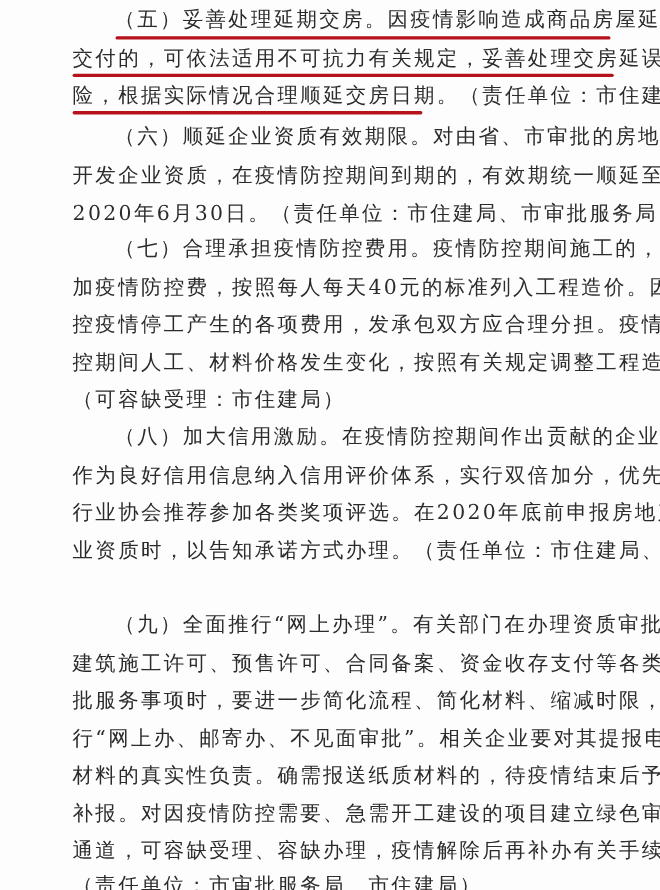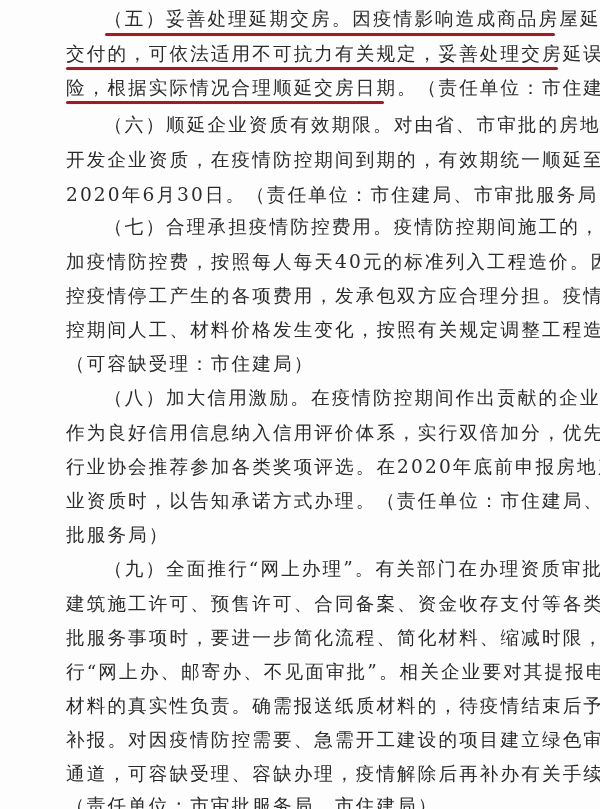--- a/index.html
+++ b/index.html
@@ -48,21 +48,20 @@
   <div class="line indent" style="top:212px;">（七）合理承担疫情防控费用。疫情防控期间施工的，增</div>
   <div class="line" style="top:247px;">加疫情防控费，按照每人每天40元的标准列入工程造价。因防</div>
   <div class="line" style="top:281px;">控疫情停工产生的各项费用，发承包双方应合理分担。疫情防</div>
   <div class="line" style="top:315px;">控期间人工、材料价格发生变化，按照有关规定调整工程造价。</div>
   <div class="line" style="top:349px;">（可容缺受理：市住建局）</div>
 
   <div class="line indent" style="top:383px;">（八）加大信用激励。在疫情防控期间作出贡献的企业，</div>
   <div class="line" style="top:418px;">作为良好信用信息纳入信用评价体系，实行双倍加分，优先向</div>
   <div class="line" style="top:452px;">行业协会推荐参加各类奖项评选。在2020年底前申报房地产企</div>
   <div class="line" style="top:486px;">业资质时，以告知承诺方式办理。（责任单位：市住建局、市审</div>
-  <div class="line" style="top:520px;">批服务局）</div>
 
   <div class="line indent" style="top:554px;">（九）全面推行“网上办理”。有关部门在办理资质审批、</div>
   <div class="line" style="top:589px;">建筑施工许可、预售许可、合同备案、资金收存支付等各类审</div>
   <div class="line" style="top:623px;">批服务事项时，要进一步简化流程、简化材料、缩减时限，实</div>
   <div class="line" style="top:657px;">行“网上办、邮寄办、不见面审批”。相关企业要对其提报电子</div>
   <div class="line" style="top:691px;">材料的真实性负责。确需报送纸质材料的，待疫情结束后予以</div>
   <div class="line" style="top:725px;">补报。对因疫情防控需要、急需开工建设的项目建立绿色审批</div>
   <div class="line" style="top:759px;">通道，可容缺受理、容缺办理，疫情解除后再补办有关手续。</div>
   <div class="line" style="top:791px;">（责任单位：市审批服务局、市住建局）</div>
 

